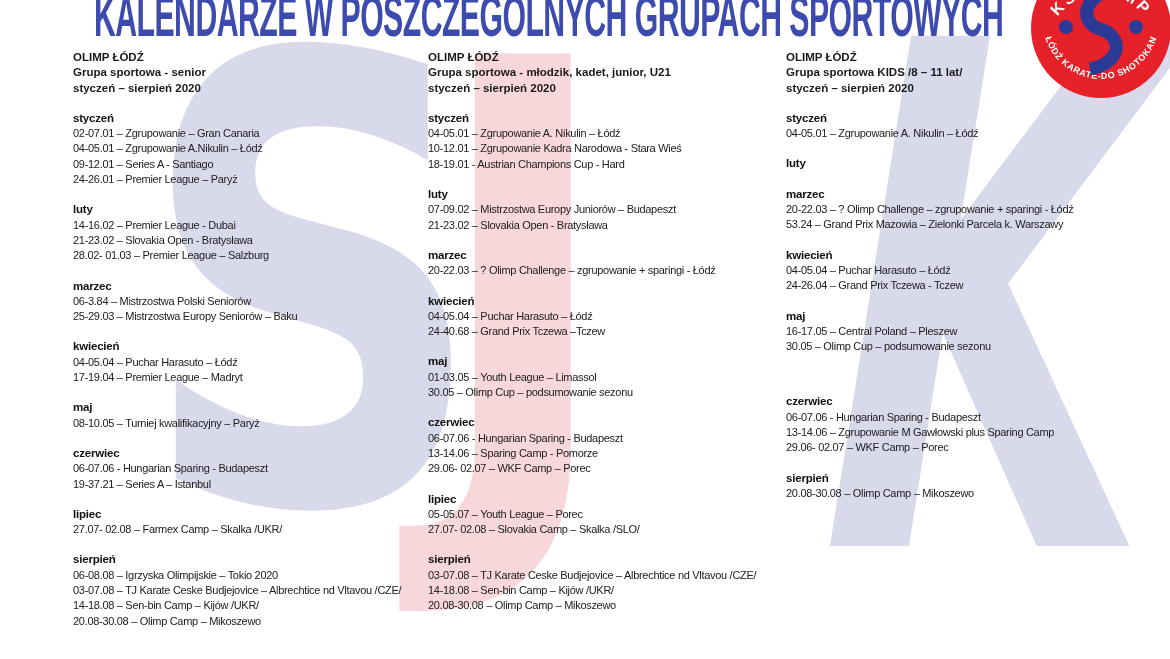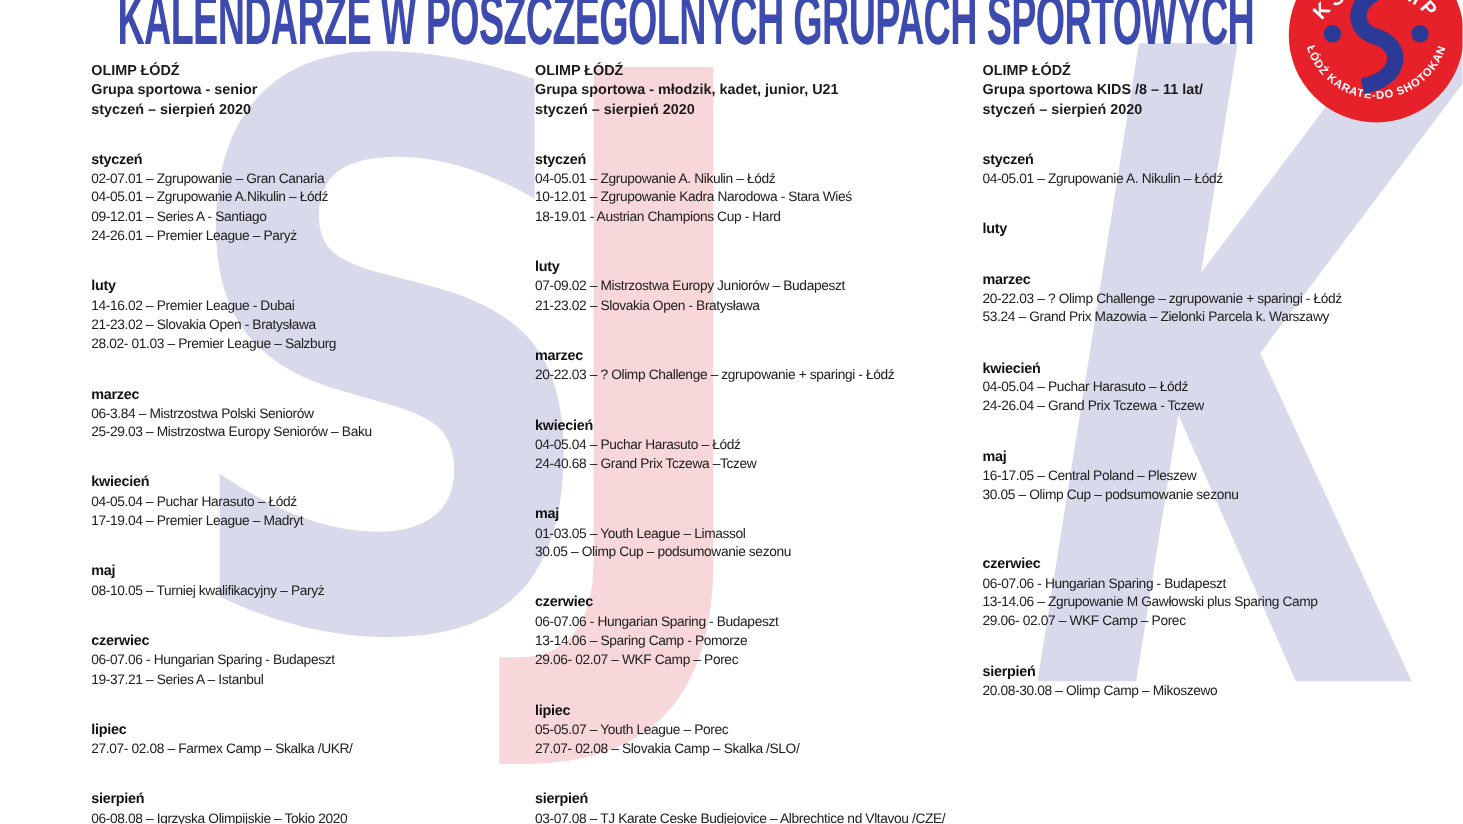--- a/index.html
+++ b/index.html
@@ -24,21 +24,21 @@
   }
   
   .logo{position:absolute;z-index:3;left:1030px;top:-43px;width:142px;height:142px;}
   
   .column{position:absolute;top:50px;z-index:2;}
   .col-0{left:73px;width:352px;}
   .col-1{left:428px;width:352px;}
   .col-2{left:786px;width:384px;}
   .col-header div{line-height:15.3px;font-size:11.5px;font-weight:bold;color:#1a1a1a;white-space:nowrap;}
   .club{color:#ec2027;}
-  .month{margin-top:25px;}
+  .month{margin-top:15px;}
   .month.spaced{margin-top:40px;}
   .month-name{font-size:11.5px;font-weight:bold;color:#111;line-height:15.3px;letter-spacing:-0.2px;}
   .event{font-size:11px;color:#202020;line-height:15.3px;letter-spacing:-0.3px;white-space:nowrap;}
 </style>
 </head>
 <body>
 
 <div id="page">
 
   <div class="wm wm-s">S</div>

